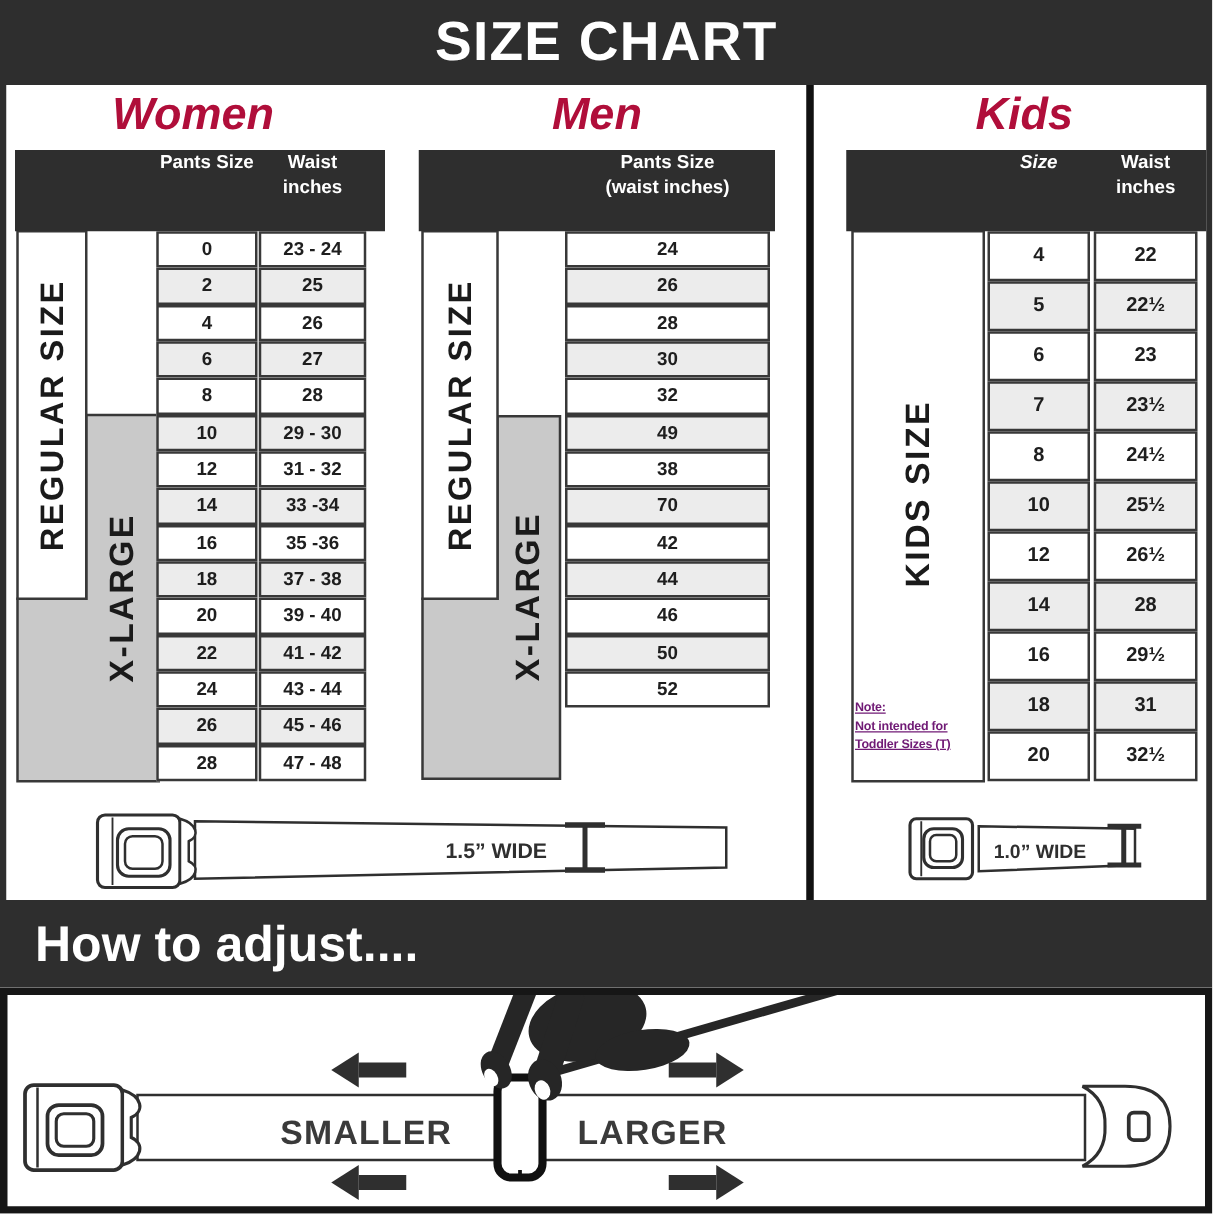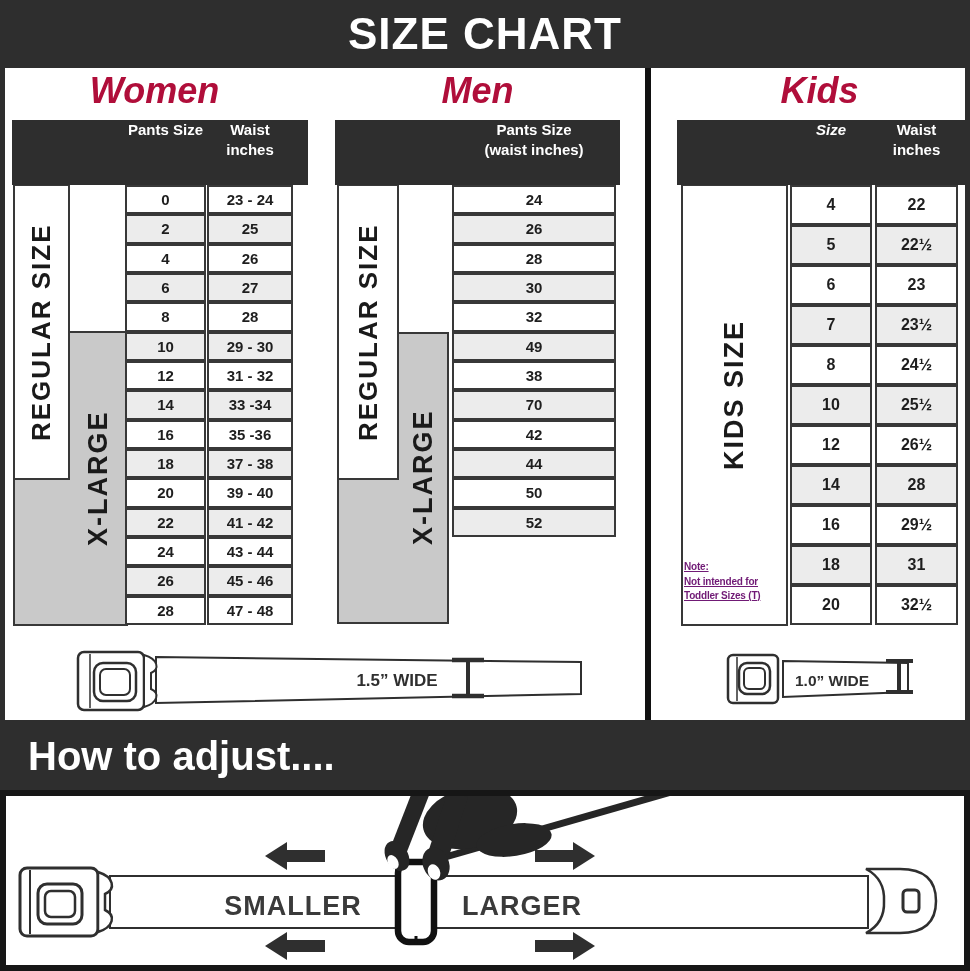--- a/index.html
+++ b/index.html
@@ -272,20 +272,23 @@
       </div>
 
       <div class="row">
         <div class="cell mc">42</div>
       </div>
 
       <div class="row">
         <div class="cell mc">44</div>
       </div>
 
+      <div class="row">
+        <div class="cell mc">46</div>
+      </div>
 
 
       <div class="row">
         <div class="cell mc">50</div>
       </div>
 
       <div class="row">
         <div class="cell mc">52</div>
       </div>
     </div>

